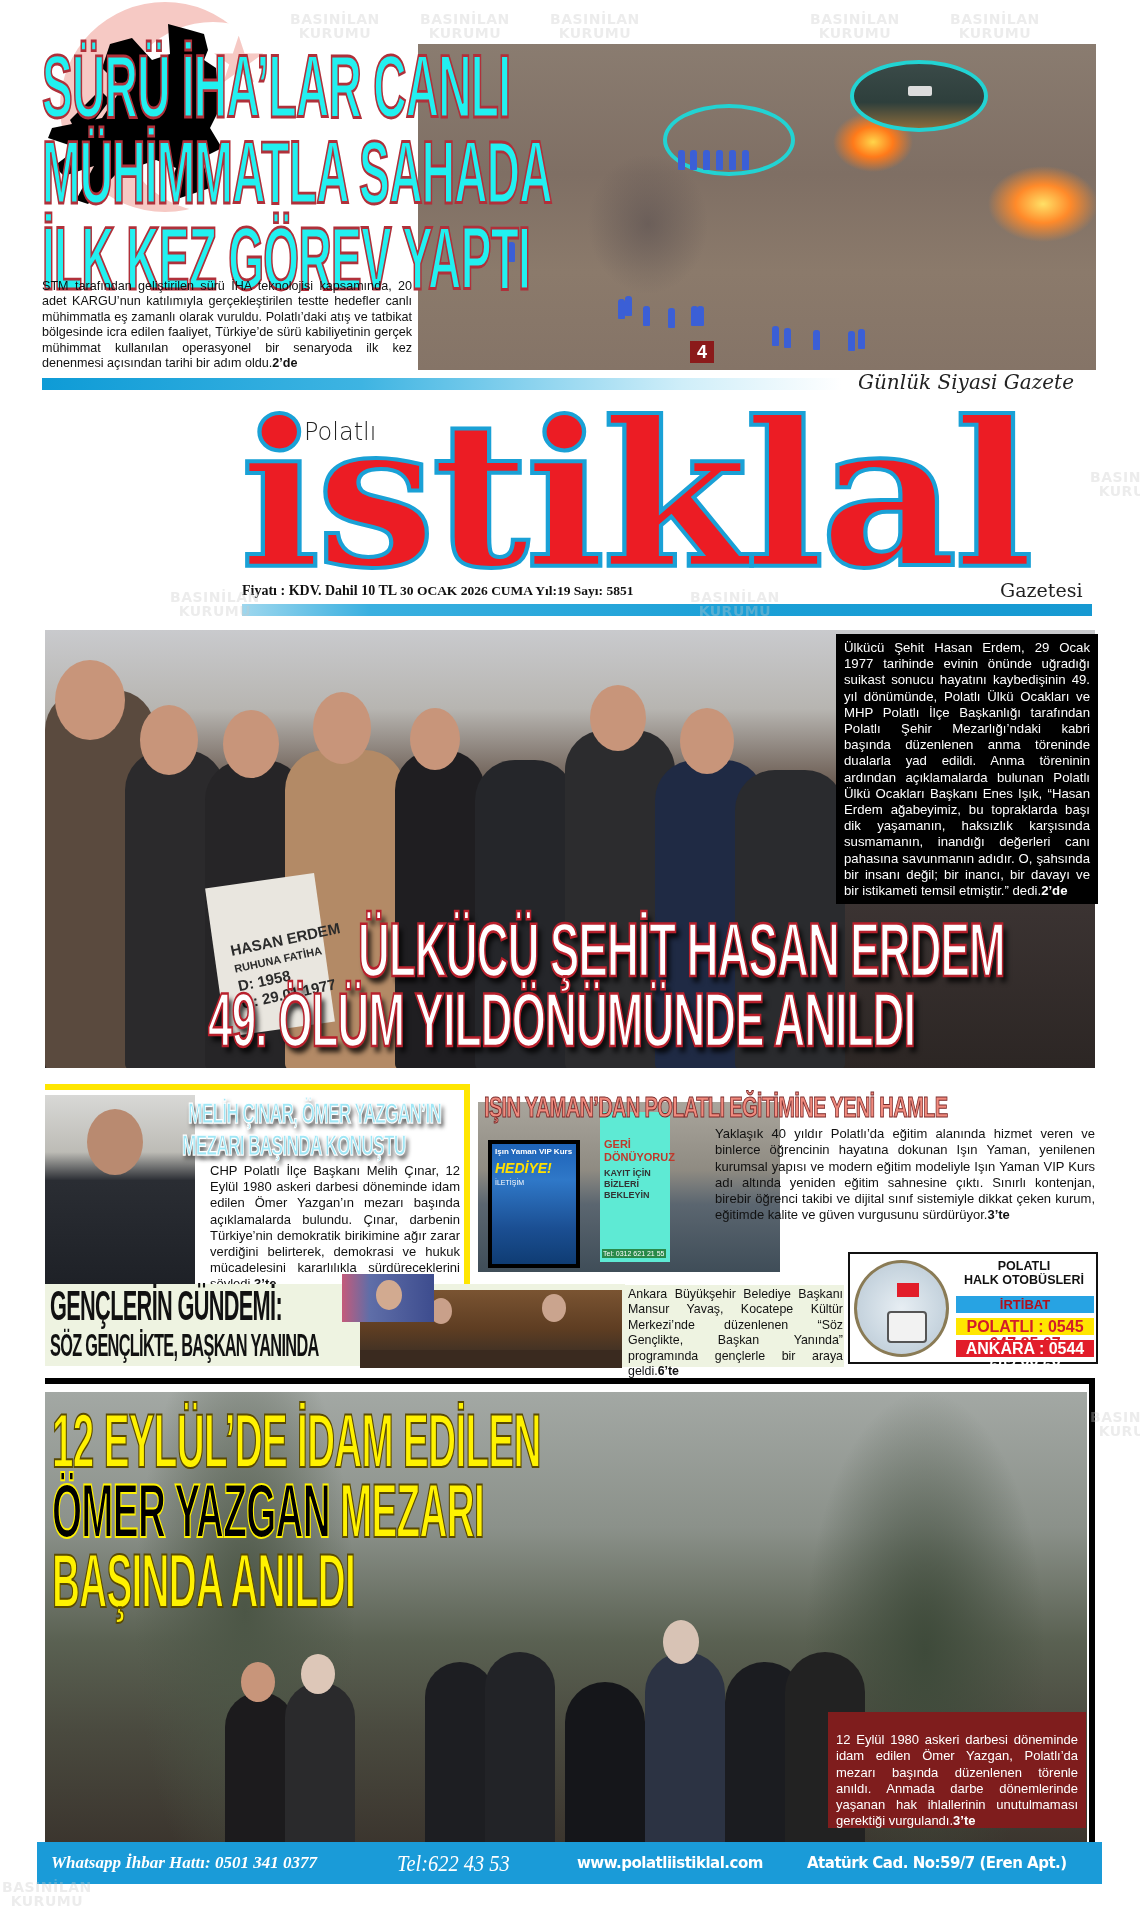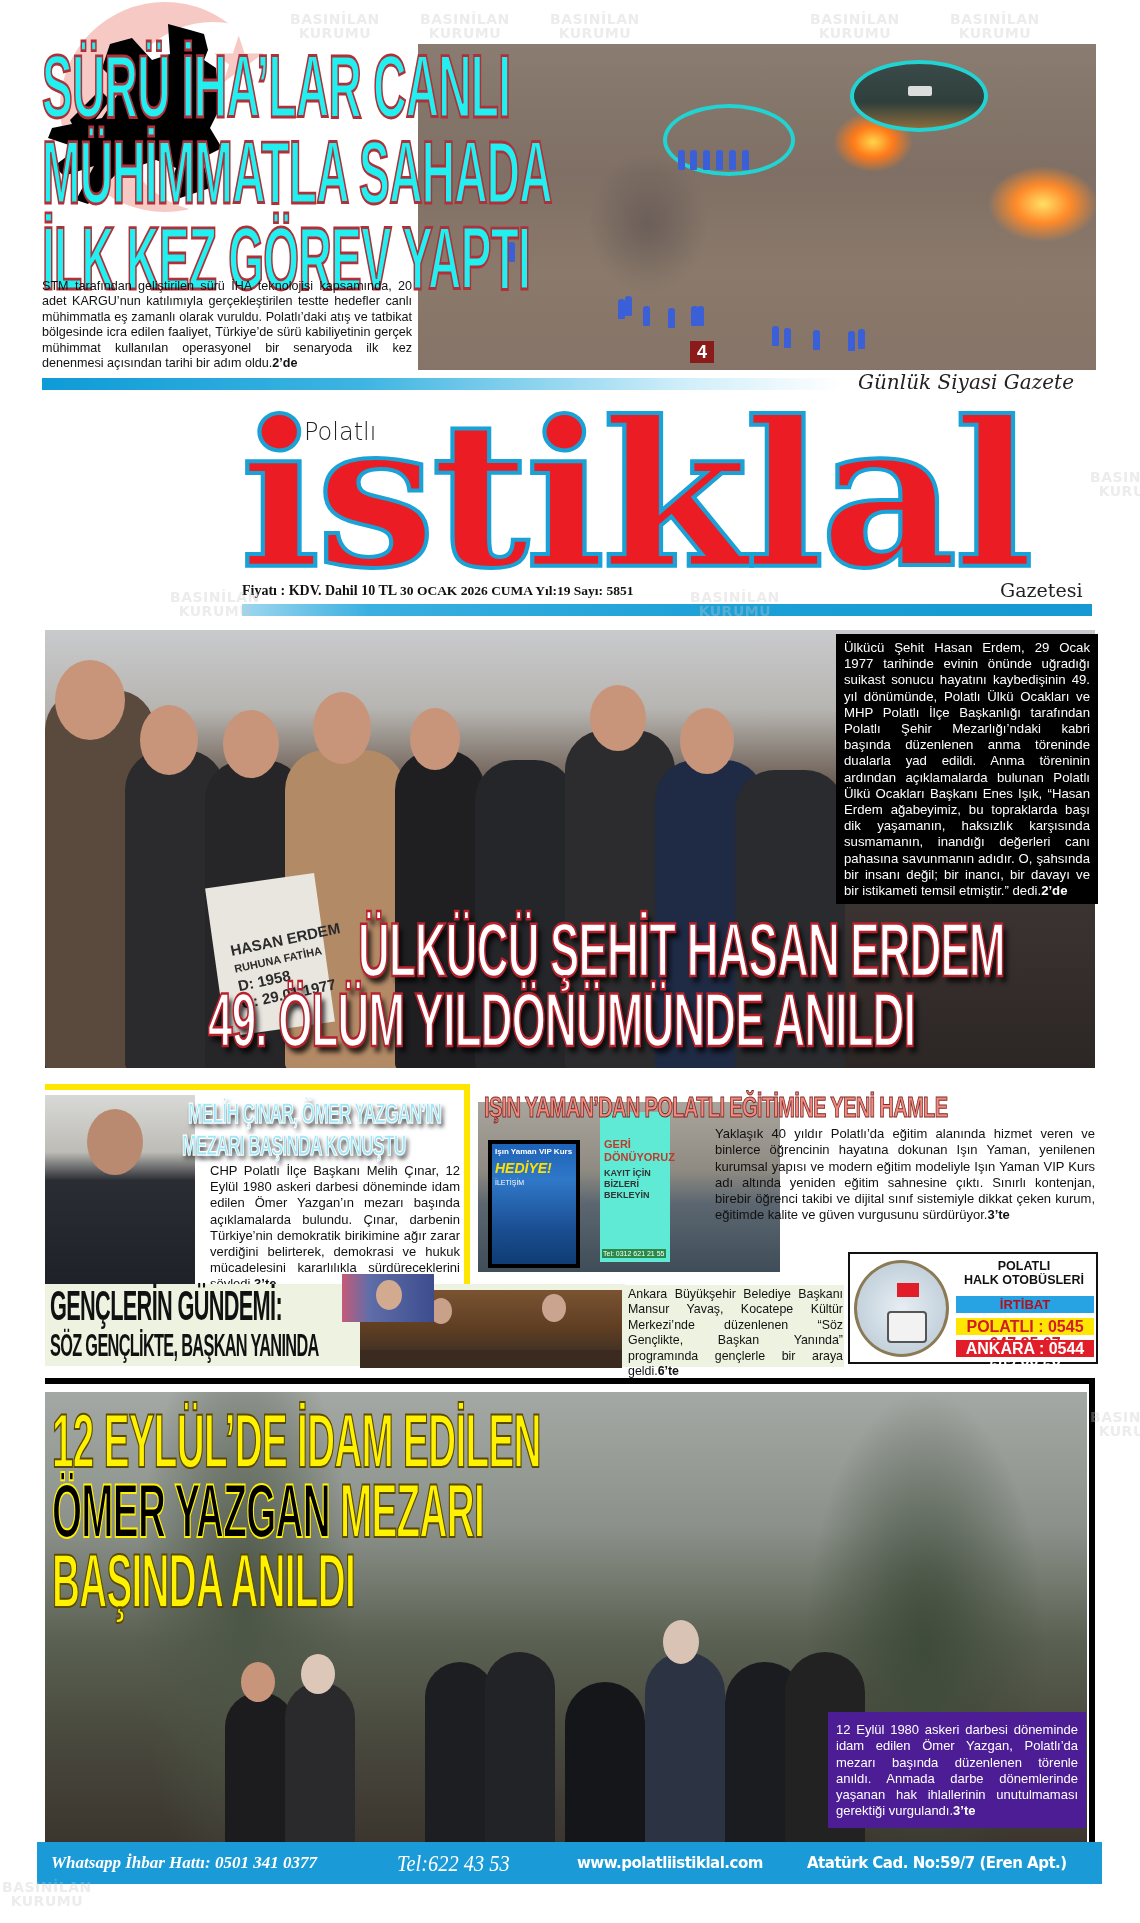--- a/index.html
+++ b/index.html
@@ -115,21 +115,21 @@
   #bottom-photo { left: 45px; top: 1392px; width: 1042px; height: 452px;
      background:
        radial-gradient(ellipse 120px 260px at 880px 260px, #3e4a3a 0%, transparent 100%),
        radial-gradient(ellipse 110px 300px at 200px 220px, #4c5646 0%, transparent 100%),
        linear-gradient(180deg, #a3a8a4 0%, #8b918a 30%, #5a6152 55%, #4a4a3f 75%, #3b352e 100%); overflow: hidden; }
   #bottom-headline { left: 52px; top: 1404px; z-index: 5; }
   #bottom-headline .line { display: block; font-size: 56px; line-height: 56px; height: 70px;
      transform: scaleY(1.34) scaleX(0.69); transform-origin: left top; }
   .yel { color: #fff200; -webkit-text-stroke: 1.5px #5a4a00; }
   .blk { color: #000; -webkit-text-stroke: 1.5px #fff200; }
-  #bottom-caption { left: 828px; top: 1712px; width: 258px; height: 116px; background: #4c1d95; color: #fff; padding: 10px 8px;
+  #bottom-caption { left: 828px; top: 1712px; width: 258px; height: 116px; background: #7f1d1d; color: #fff; padding: 20px 8px;
      font-size: 13px; line-height: 16.3px; text-align: justify; }
 
   
   #footer { left: 37px; top: 1842px; width: 1065px; height: 42px; background: #1a9bd8; color: #fff; }
   #footer span { position: absolute; top: 0; line-height: 42px; white-space: nowrap; }
   #f-whatsapp { left: 14px; font-family: "Liberation Serif", serif; font-style: italic; font-weight: bold; font-size: 17px; }
   #f-tel { left: 360px; font-family: "Liberation Serif", serif; font-style: italic; font-size: 24px; transform: scaleX(0.85); transform-origin: left center; }
   #f-web { left: 540px; font-family: "DejaVu Sans", sans-serif; font-weight: bold; font-size: 15px; letter-spacing: -0.5px; }
   #f-addr { left: 770px; font-family: "DejaVu Sans", sans-serif; font-weight: bold; font-size: 15px; letter-spacing: -0.5px; }
 

